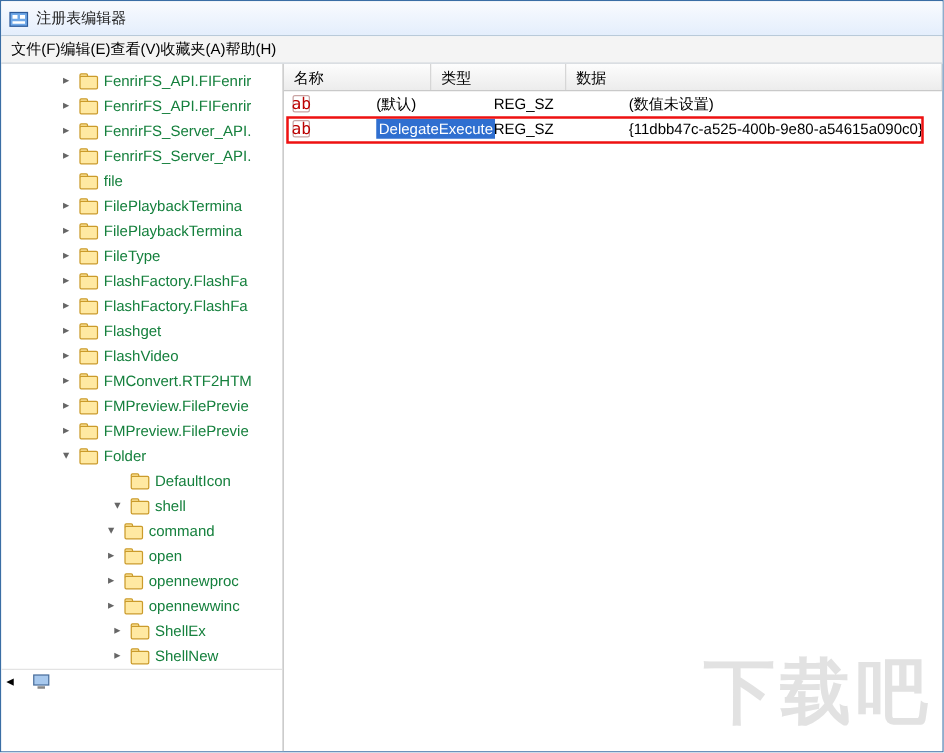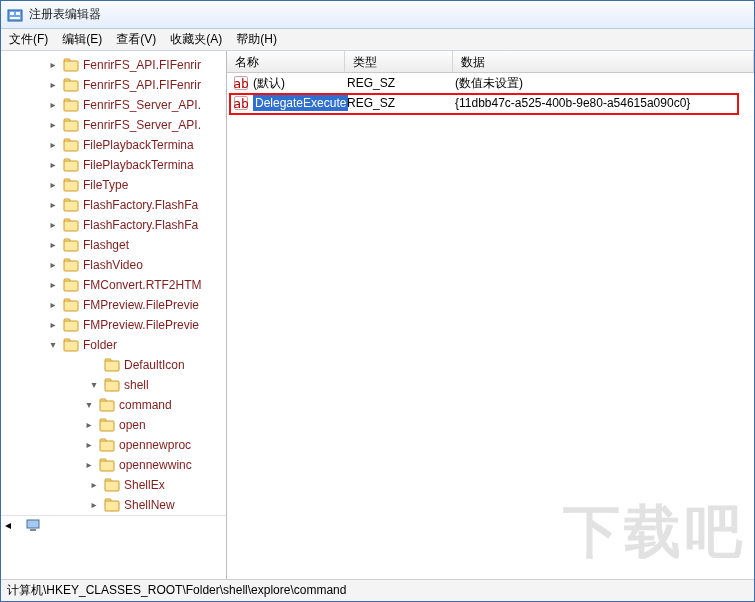--- a/index.html
+++ b/index.html
@@ -1,45 +1,45 @@
 <!DOCTYPE html>
 <html><head>
 <meta charset="utf-8">
 <style>
   * { box-sizing: border-box; }
   html, body { margin: 0; padding: 0; font-family: "Microsoft YaHei", "Segoe UI", Tahoma, sans-serif; font-size: 12px; }
   .window { width: 755px; height: 602px; background: #fff; border: 1px solid #3a6ea5; display: flex; flex-direction: column; }
   .titlebar { height: 28px; background: linear-gradient(#f9fbfe,#e4eefc); display:flex; align-items:center; padding:0 6px; border-bottom:1px solid #b9cad9; }
   .titlebar .appicon { width:16px; height:16px; margin-right:6px; }
   .titlebar .title { font-size:12px; color:#222; }
-  .menubar { height:22px; display:flex; align-items:center; gap:14px; padding:0 8px; border-bottom:1px solid #d0d5dc; background:#f4f4f4; }
+  .menubar { height:22px; display:flex; align-items:center; padding:0 8px; border-bottom:1px solid #d0d5dc; background:#f4f4f4; }
   .menubar span { cursor:default; }
   .body { flex:1; display:flex; overflow:hidden; }
   .tree { width:226px; border-right:1px solid #bcbcbc; overflow:hidden; background:#fff; }
   .tree-inner { padding:4px 0 0 0; }
   .node { white-space:nowrap; height:20px; line-height:20px; display:flex; align-items:center; padding-left:4px; }
   .node .toggle { width:12px; height:12px; display:inline-flex; align-items:center; justify-content:center; margin-right:2px; color:#666; font-size:10px; }
   .node .folder { width:16px; height:14px; margin:0 4px 0 2px; }
-  .node .label { color:#7f1d1d; }
+  .node .label { color:#15803d; }
   .indent-1 { padding-left: 46px; }
   .indent-2 { padding-left: 87px; }
   .indent-3 { padding-left: 82px; }
   .indent-4 { padding-left: 100px; }
   .folder svg rect.body { fill:#ffe9a2; stroke:#cb9b2a; }
   .folder svg rect.tab { fill:#ffe9a2; stroke:#cb9b2a; }
   .right { flex:1; display:flex; flex-direction:column; overflow:hidden; }
   .colheaders { height:22px; display:flex; background:linear-gradient(#fdfdfd,#ececec); border-bottom:1px solid #c9c9c9; }
   .colheaders div { padding:3px 8px; border-right:1px solid #d6d6d6;font-family:Liberation Serif, serif; }
   .c-name { width:118px; }
   .c-type { width:108px; }
   .c-data { flex:1; }
   .listarea { flex:1; position:relative; overflow:hidden; }
   .row { height:20px; display:flex; align-items:center; }
   .row .icon { width:16px; height:16px; margin:0 4px 0 6px; display:flex; align-items:center; justify-content:center; }
-  .row .nm { width:94px; padding-right:4px; }
+  .row .nm { width:94px; padding-right:4px;margin-left:48px; }
   .row .tp { width:108px; }
   .row .dt { flex:1; }
   .valicon { font-family: monospace; font-size:13px; color:#b00; border:1px solid #c9a3a3; background:#fff; width:14px; height:14px; display:flex; align-items:center; justify-content:center; border-radius:2px; }
   .sel { background:#2f6fd0; color:#fff; }
   .row.selrow .nm span { background:#2f6fd0; color:#fff; padding:1px 2px; }
   .redbox { position:absolute; border:2px solid #e11; pointer-events:none; }
   .statusbar { height:22px; border-top:1px solid #cfcfcf; background:#f4f4f4; display:flex; align-items:center; padding:0 6px; font-size:12px; }
   .bottom-icons { display:flex; align-items:center; gap:4px; padding:2px 4px; border-top:1px solid #e3e3e3; }
   .bottom-icons .ico { width:16px; height:14px; }
   .underline-red { border-bottom:2px solid #e11; display:inline-block; }
@@ -98,20 +98,28 @@
               </svg></span>
             <span class="label">FenrirFS_Server_API.</span>
           </div>
           <div class="node indent-1">
             <span class="toggle">▸</span>
             <span class="folder"><svg width="16" height="14">
                 <rect class="tab" x="1" y="1" width="6" height="3" rx="1"></rect>
                 <rect class="body" x="1" y="3" width="14" height="10" rx="1"></rect>
               </svg></span>
             <span class="label">FenrirFS_Server_API.</span>
+          </div>
+          <div class="node indent-1">
+            <span class="toggle"></span>
+            <span class="folder"><svg width="16" height="14">
+                <rect class="tab" x="1" y="1" width="6" height="3" rx="1"></rect>
+                <rect class="body" x="1" y="3" width="14" height="10" rx="1"></rect>
+              </svg></span>
+            <span class="label">file</span>
           </div>
           <div class="node indent-1">
             <span class="toggle">▸</span>
             <span class="folder"><svg width="16" height="14">
                 <rect class="tab" x="1" y="1" width="6" height="3" rx="1"></rect>
                 <rect class="body" x="1" y="3" width="14" height="10" rx="1"></rect>
               </svg></span>
             <span class="label">FilePlaybackTermina</span>
           </div>
           <div class="node indent-1">
@@ -291,17 +299,14 @@
           <span class="tp">REG_SZ</span>
           <span class="dt">{11dbb47c-a525-400b-9e80-a54615a090c0}</span>
         </div>
         <div class="redbox" style="left:2px; top:20px; width:510px; height:22px;"></div>
         <div class="watermark">下载吧</div>
       </div>
     </div>
 
   </div>
 
-  <div class="statusbar">
-    <span>计算机\HKEY_CLASSES_ROOT\Folder\shell\explore\command</span>
-  </div>
 
 </div>
 
 </body></html>

